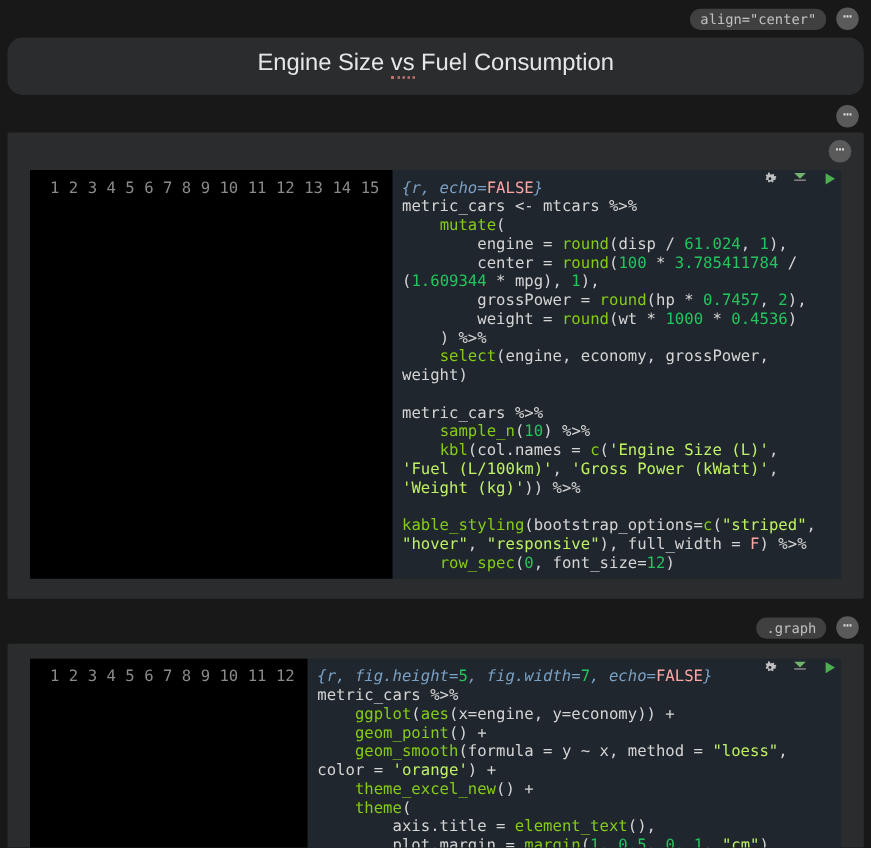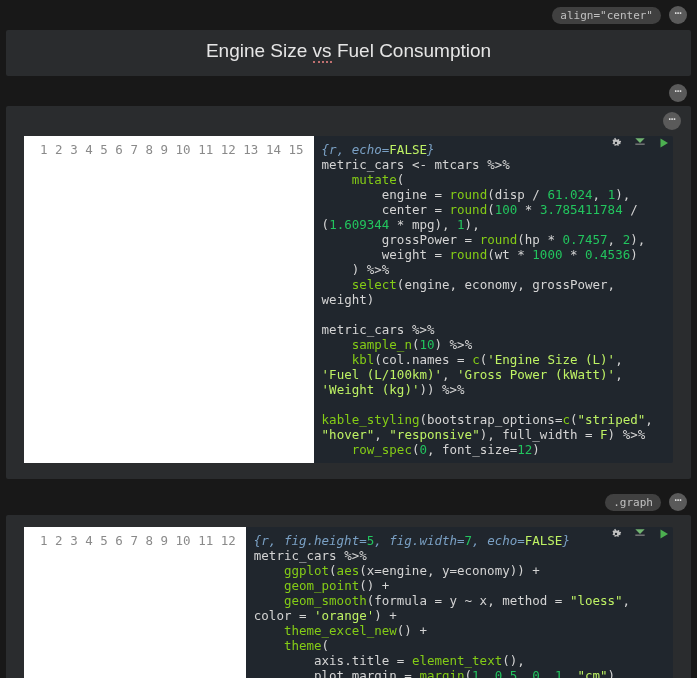--- a/index.html
+++ b/index.html
@@ -36,21 +36,21 @@
   text-align: center;
   line-height: 15px;
   font-size: 12px;
   cursor: pointer;
 }
 .title-block {
   background: #2a2c2e;
   text-align: center;
   padding: 10px 0 14px 0;
   margin: 0 6px 4px 6px;
-  border-radius: 2px;
+  border-radius: 12px;
 }
 .title-block h2 {
   font-family: "Segoe UI", Arial, sans-serif;
   font-weight: 400;
   font-size: 19px;
   color: #e6e6e6;
 }
 .title-block h2 .vs { position: relative; }
 .title-block h2 .vs::after {
   content: "";
@@ -86,42 +86,42 @@
   align-items: center;
 }
 .tool-icon { width: 14px; height: 14px; cursor: pointer; display: flex; align-items: center; justify-content: center; }
 .code-wrap {
   background: #20262d;
   margin: 22px 18px 0 18px;
   border-radius: 2px;
   display: flex;
 }
 .gutter {
-  background: #ffffff;
+  background: #000000;
   color: #8a8a8a;
   padding: 6px 10px 6px 16px;
   text-align: right;
   font-size: 12.5px;
   line-height: 15px;
   border-right: none;
   user-select: none;
 }
 .code {
   padding: 6px 10px 6px 8px;
   font-size: 12.5px;
   line-height: 15px;
   white-space: pre-wrap;
   word-break: break-word;
   flex: 1;
 }
 .k-chunk { color: #7aa0c4; font-style: italic; margin-top: 34px; }
 .k-fn { color: #84cc16; }
 .k-num { color: #22c55e; }
 .k-str { color: #bef264; }
-.k-const { color: #bef264; }
+.k-const { color: #fca5a5; }
 .k-pipe { color: #d4d4d4; }
 </style>
 </head>
 <body>
 
 <div class="top-bar">
   <span class="tag">align="center"</span>
   <div class="menu-dot">⋯</div>
 </div>
 <div class="title-block">

